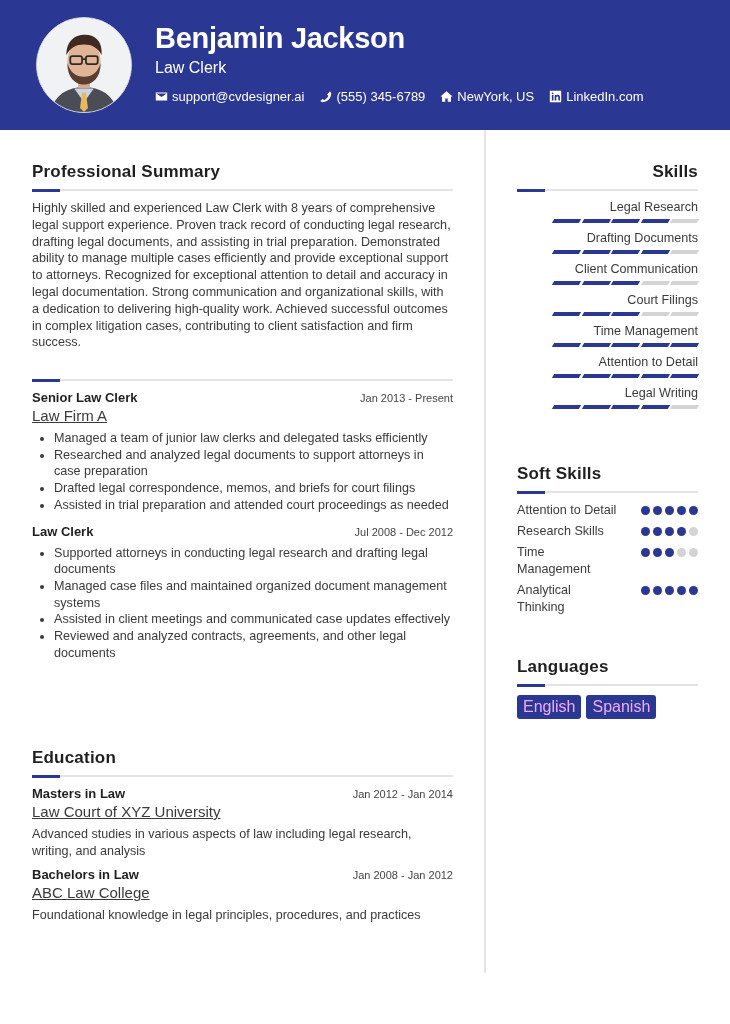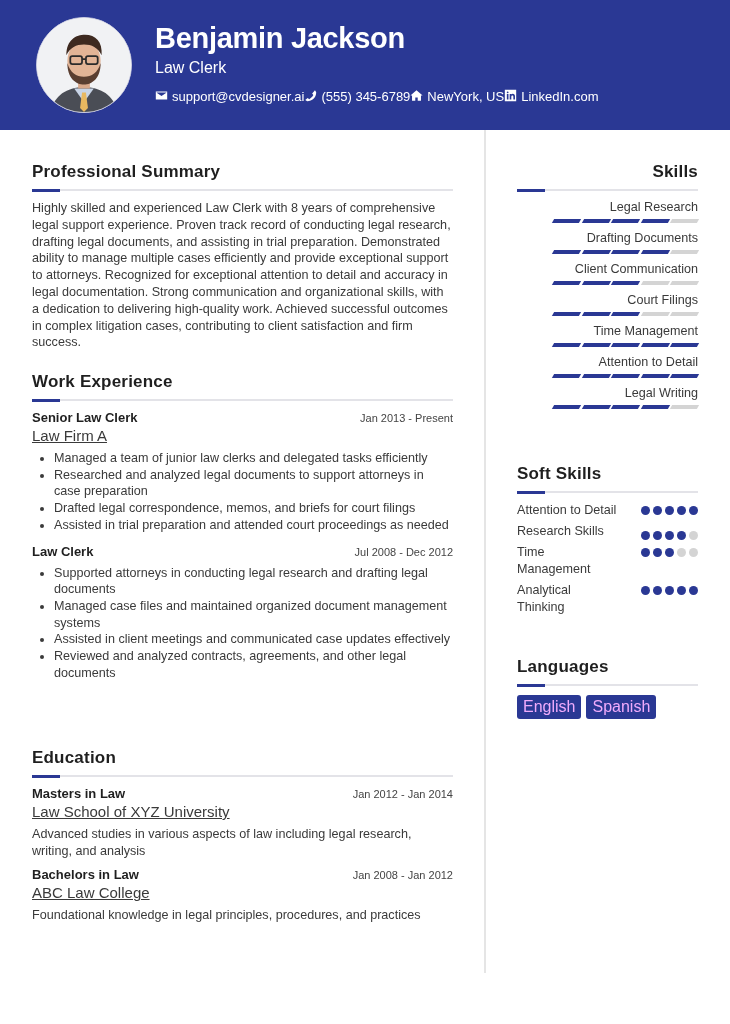--- a/index.html
+++ b/index.html
@@ -5,21 +5,21 @@
   * { box-sizing: border-box; margin: 0; padding: 0; }
   html, body { width: 730px; height: 1024px; background: #ffffff; overflow: hidden; }
   body { font-family: "Liberation Sans", "DejaVu Sans", sans-serif; color: #333333; position: relative; }
 
   .header { position: absolute; left: 0; top: 0; width: 730px; height: 130px; background: #2a3894; }
   .photo { position: absolute; left: 36px; top: 17px; width: 96px; height: 96px; border-radius: 50%; background: #f2f3f6; overflow: hidden; border: 1px solid #c9cbe0; }
   .photo svg { width: 100%; height: 100%; display: block; }
   .name { position: absolute; left: 155px; top: 22px; font-size: 29px; font-weight: bold; color: #ffffff; letter-spacing: -0.3px; }
   .title { position: absolute; left: 155px; top: 59px; font-size: 16px; color: #ffffff; }
   .contacts { position: absolute; left: 155px; top: 89px; display: flex; align-items: center; font-size: 13px; color: #ffffff; }
-  .contact { display: flex; }
+  .contact { display: flex; align-items: center; margin-right: 15px; }
   .contact .ic { width: 13px; height: 13px; margin-right: 4px; display: inline-flex; align-items: center; justify-content: center; }
   .contact .ic svg { width: 13px; height: 13px; fill: #ffffff; }
 
   .divider-v { position: absolute; left: 484px; top: 130px; width: 2px; height: 843px; background: #e5e5e5; }
 
   .left { position: absolute; left: 32px; top: 130px; width: 421px; }
   .right { position: absolute; left: 517px; top: 130px; width: 181px; }
 
   .sec-title { font-size: 17px; font-weight: bold; color: #1f1f1f; letter-spacing: 0.2px; }
   .sec-rule { position: relative; height: 2px; background: #e3e3e8; margin-top: 7px; }
@@ -115,21 +115,20 @@
 
 <div class="left">
 
   <div style="position:absolute; top:32px; left:0; width:421px;">
     <div class="sec-title">Professional Summary</div>
     <div class="sec-rule"></div>
     <p class="summary">Highly skilled and experienced Law Clerk with 8 years of comprehensive legal support experience. Proven track record of conducting legal research, drafting legal documents, and assisting in trial preparation. Demonstrated ability to manage multiple cases efficiently and provide exceptional support to attorneys. Recognized for exceptional attention to detail and accuracy in legal documentation. Strong communication and organizational skills, with a dedication to delivering high-quality work. Achieved successful outcomes in complex litigation cases, contributing to client satisfaction and firm success.</p>
   </div>
 
   <div style="position:absolute; top:242px; left:0; width:421px;">
-    <div class="sec-title">Work Experience</div>
     <div class="sec-rule"></div>
 
     <div class="job" style="margin-top:9px;">
       <div class="job-head">
         <span class="job-title">Senior Law Clerk</span>
         <span class="job-date">Jan 2013 - Present</span>
       </div>
       <div class="job-org">Law Firm A</div>
       <ul class="bullets">
         <li>Managed a team of junior law clerks and delegated tasks efficiently</li>
@@ -155,21 +154,21 @@
 
   <div style="position:absolute; top:618px; left:0; width:421px;">
     <div class="sec-title">Education</div>
     <div class="sec-rule"></div>
 
     <div class="job" style="margin-top:9px;">
       <div class="job-head">
         <span class="job-title">Masters in Law</span>
         <span class="job-date">Jan 2012 - Jan 2014</span>
       </div>
-      <div class="job-org">Law School of XYZ University</div>
+      <div class="job-org">Law Court of XYZ University</div>
       <p class="edu-desc">Advanced studies in various aspects of law including legal research, writing, and analysis</p>
     </div>
 
     <div class="job" style="margin-top:8px;">
       <div class="job-head">
         <span class="job-title">Bachelors in Law</span>
         <span class="job-date">Jan 2008 - Jan 2012</span>
       </div>
       <div class="job-org">ABC Law College</div>
       <p class="edu-desc">Foundational knowledge in legal principles, procedures, and practices</p>
@@ -263,21 +262,21 @@
         <div class="soft" style="margin-bottom: 4px;">
           <div class="soft-name">Attention to Detail</div>
           <div class="dots">
             <span class="dot on"></span>
             <span class="dot on"></span>
             <span class="dot on"></span>
             <span class="dot on"></span>
             <span class="dot on"></span>
           </div>
         </div>
-        <div class="soft" style="margin-bottom: 4px; align-items: flex-end;">
+        <div class="soft" style="margin-bottom: 4px;">
           <div class="soft-name">Research Skills</div>
           <div class="dots">
             <span class="dot on"></span>
             <span class="dot on"></span>
             <span class="dot on"></span>
             <span class="dot on"></span>
             <span class="dot"></span>
           </div>
         </div>
         <div class="soft" style="margin-bottom: 4px;">

